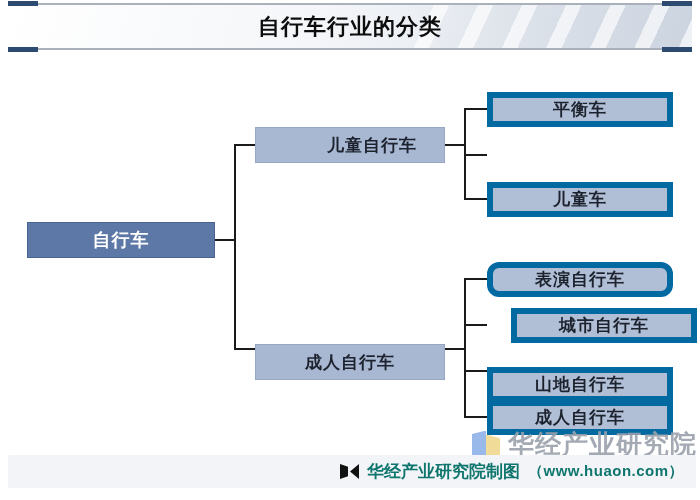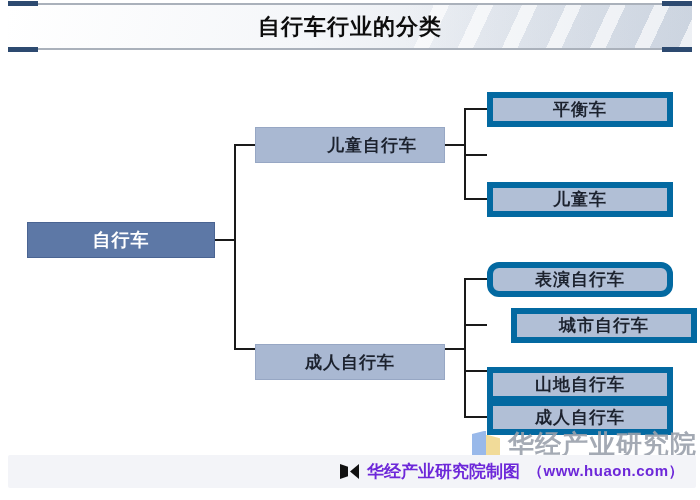--- a/index.html
+++ b/index.html
@@ -31,21 +31,21 @@
   .branch{left:255px;width:190px;height:36px;background:#a9b8d2;
     border:1px solid #97a7c4;color:#1c222e;}
   .leaf{left:487px;width:186px;height:35px;background:#b1bfd6;
     border:6px solid #0369a1;color:#1c222e;}
   
   .ln{position:absolute;background:#1a1a1a;}
   
   .footerbar{position:absolute;left:8px;top:455px;width:688px;height:33px;
     background:#f3f4f8;border-radius:2px;}
   .credit{position:absolute;left:332px;top:0;height:33px;display:flex;
-    align-items:center;gap:8px;color:#6d28d9;font-weight:bold;font-size:17px;}
+    align-items:center;gap:8px;color:#0f766e;font-weight:bold;font-size:17px;}
   .hlogo{position:relative;width:19px;height:15px;flex:0 0 auto;}
   .hlogo .l{position:absolute;left:0;top:0;width:8px;height:15px;background:#111;
     clip-path:polygon(0 0,100% 18%,100% 82%,0 100%);}
   .hlogo .r{position:absolute;right:0;top:0;width:9px;height:15px;background:#111;
     clip-path:polygon(100% 0,100% 100%,0 50%);}
   .credit .site{font-size:15px;letter-spacing:0.5px;}
   
   .wm{position:absolute;right:3px;top:427px;display:flex;align-items:center;gap:6px;
     color:#9ba1ac;opacity:.9;}
   .wm .name{font-size:26px;font-weight:bold;letter-spacing:1px;}

